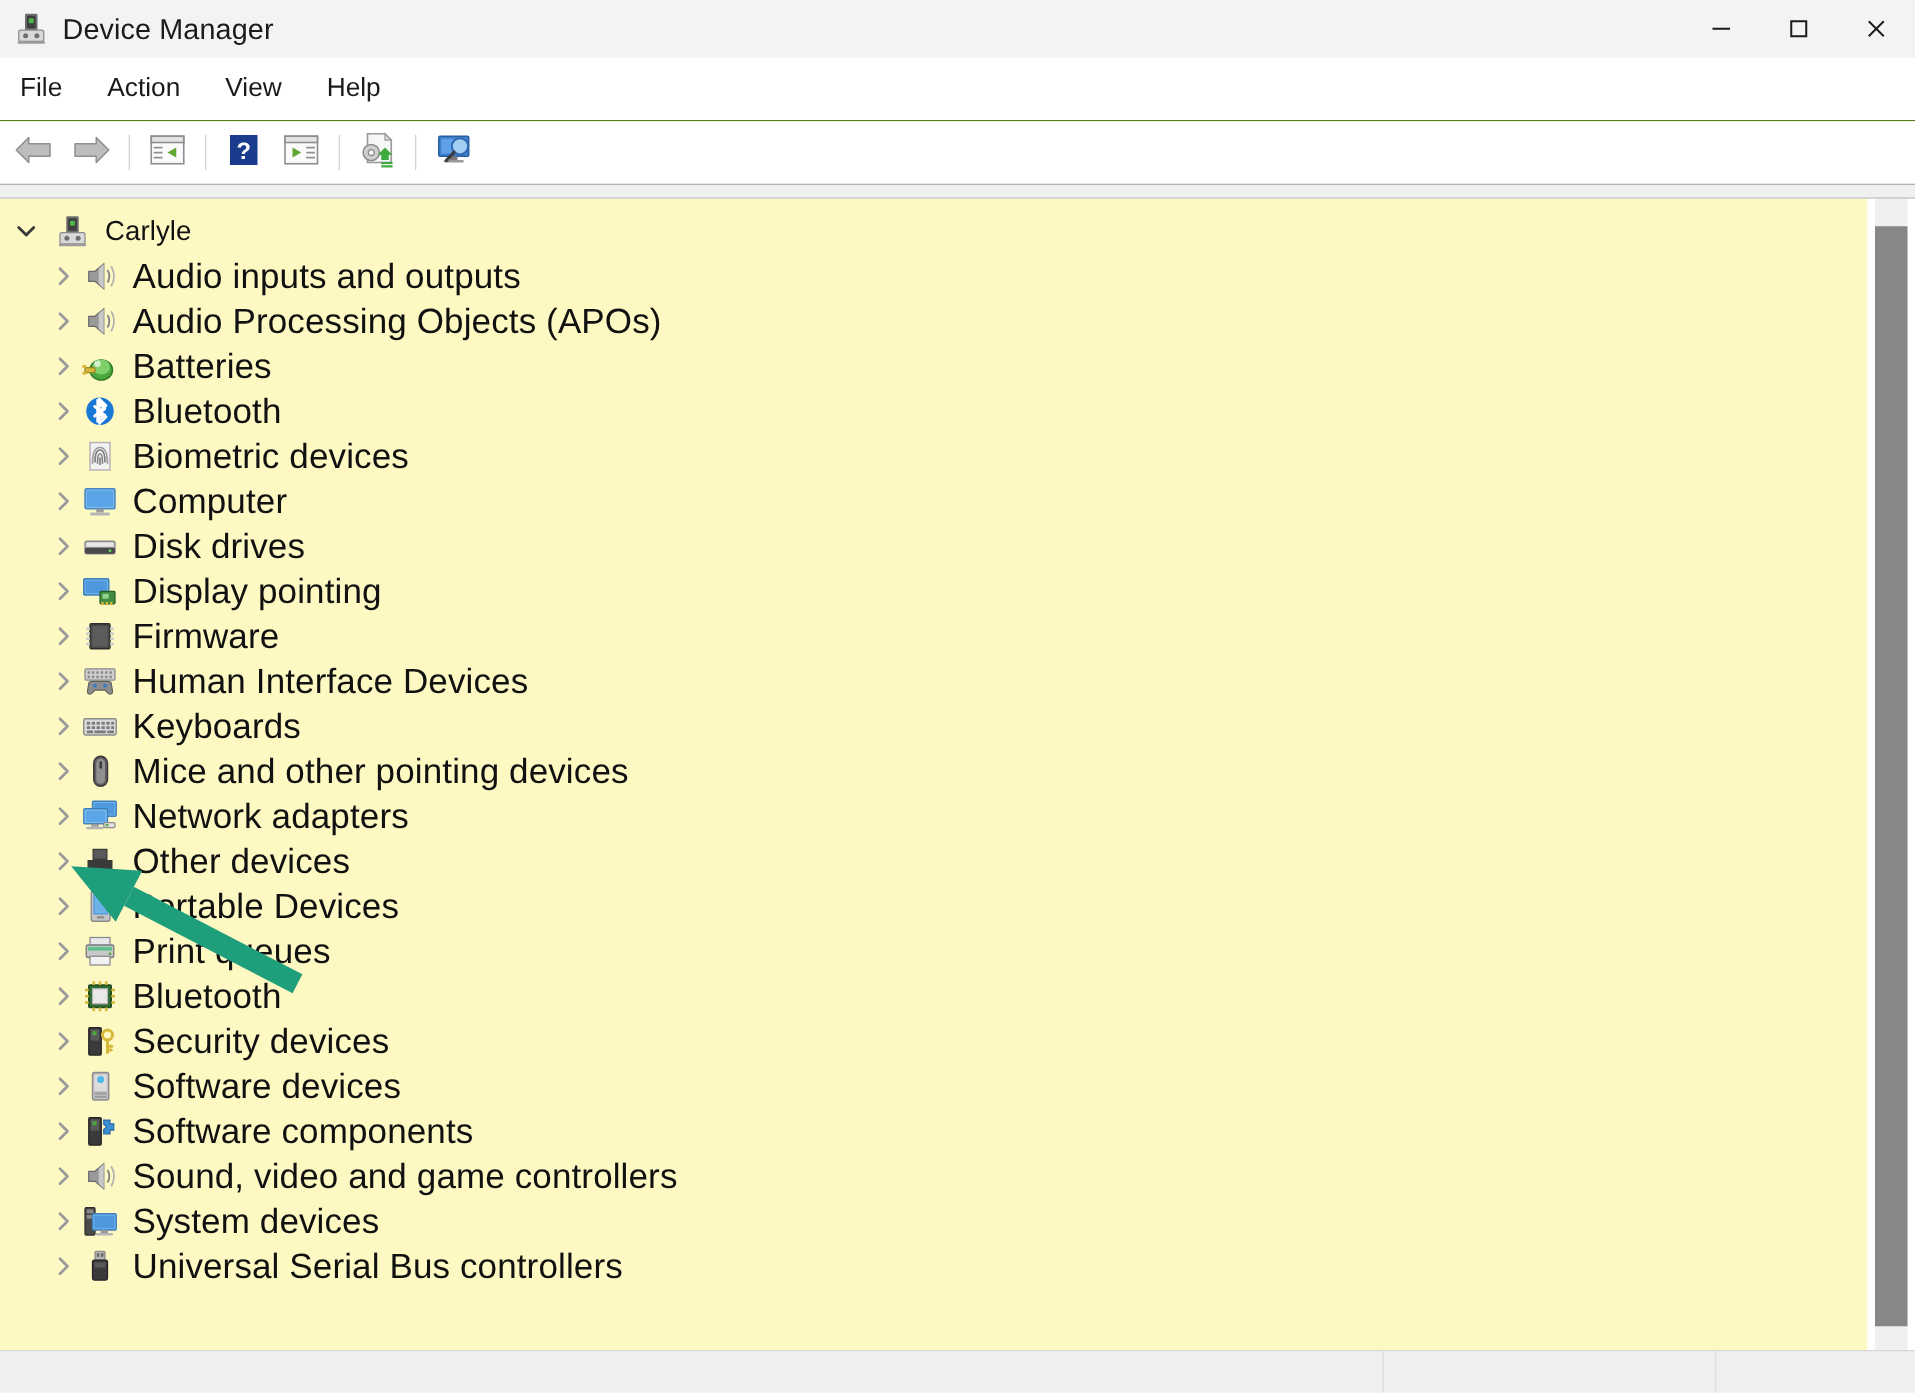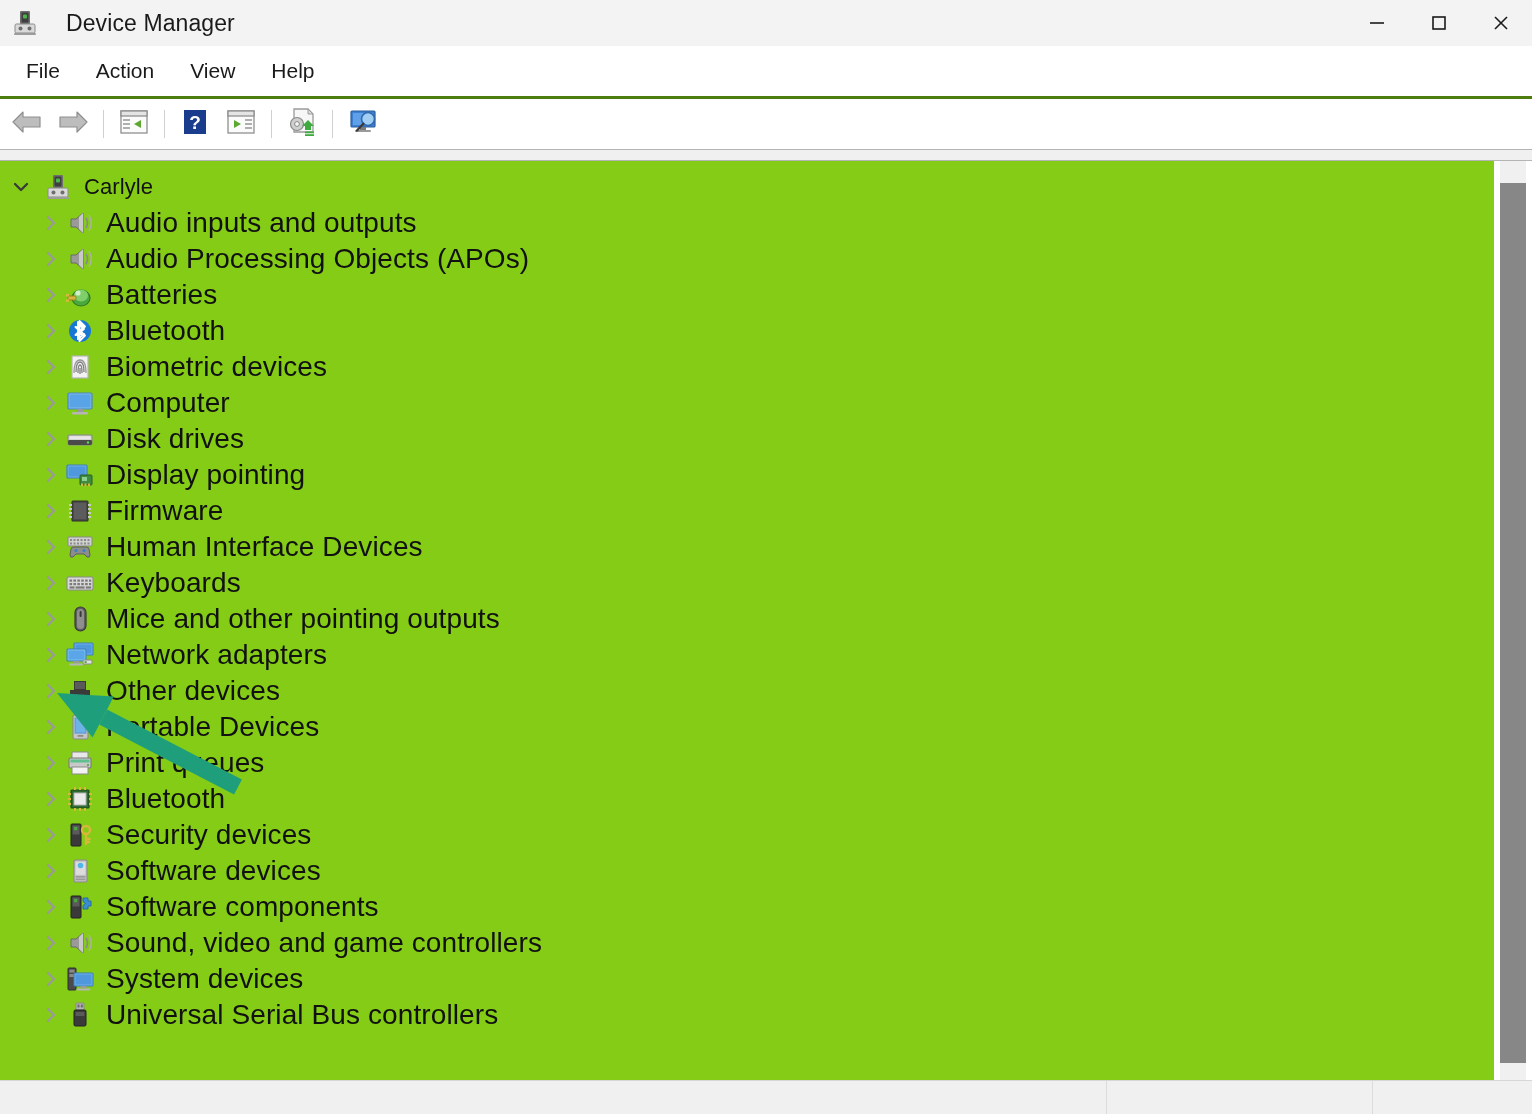--- a/index.html
+++ b/index.html
@@ -8,52 +8,52 @@
     background:#ffffff;
     font-family:"Liberation Sans","DejaVu Sans",sans-serif;
     overflow:hidden;
     -webkit-font-smoothing:antialiased;
   }
   .window{position:relative;width:1532px;height:1114px;background:#f3f3f3;display:flex;flex-direction:column;}
 
   
   .titlebar{
     height:46px;min-height:46px;background:#f3f3f3;
-    display:flex;align-items:center;position:relative;gap:16px;
+    display:flex;align-items:center;position:relative;
   }
   .title-icon{width:30px;height:30px;margin-left:10px;margin-right:10px;position:relative;flex:0 0 auto;}
   .title-text{font-size:23px;color:#1a1a1a;letter-spacing:.1px;}
   .win-controls{position:absolute;right:0;top:0;height:46px;display:flex;}
   .win-btn{width:62px;height:46px;display:flex;align-items:center;justify-content:center;cursor:default;}
   .win-btn svg{display:block;}
 
   
   .menubar{
     height:50px;min-height:50px;background:#ffffff;
-    display:flex;align-items:center;padding-left:10px;
-    border-bottom:3px solid #4d7c0f;
+    display:flex;align-items:center;
+    border-bottom:1px solid #4d7c0f;
   }
   .menu-item{
     font-size:21px;color:#1a1a1a;padding:4px 16px;margin-right:4px;cursor:default;border-radius:3px;
   }
 
   
   .toolbar{
     height:50px;min-height:50px;background:#ffffff;
     display:flex;align-items:center;padding-left:4px;
   }
   .tb-btn{width:46px;height:42px;display:flex;align-items:center;justify-content:center;cursor:default;border-radius:3px;}
   .tb-sep{width:1px;height:28px;background:#d0d0d0;margin:0 7px;}
 
   
   .band{height:12px;min-height:12px;background:#f0f0f0;border-top:1px solid #b4b4b4;border-bottom:1px solid #b4b4b4;box-sizing:border-box;}
 
   
   .treewrap{flex:1 1 auto;display:flex;background:#ffffff;position:relative;overflow:hidden;}
-  .tree{flex:1 1 auto;background:#84cc16;padding-top:8px;position:relative;overflow:hidden;}
+  .tree{flex:1 1 auto;background:#fef9c3;padding-top:8px;position:relative;overflow:hidden;}
   .row{height:36px;display:flex;align-items:center;cursor:default;position:relative;}
   .chev{width:26px;display:flex;align-items:center;justify-content:center;flex:0 0 auto;}
   .icon-cell{width:32px;height:32px;flex:0 0 auto;display:flex;align-items:center;justify-content:center;position:relative;}
   .label{font-size:28px;color:#111111;margin-left:10px;white-space:nowrap;letter-spacing:.1px;}
   .row.root .chev{width:42px;}
   .row.root .label{font-size:22px;}
   .row.child{padding-left:38px;}
 
   
   .vscroll{width:38px;flex:0 0 auto;background:#ffffff;position:relative;border-left:0;}
@@ -457,21 +457,21 @@
                 <path d="M7 4 L13 10 L7 16" fill="none" stroke="#9a9a9a" stroke-width="2.2" stroke-linecap="round" stroke-linejoin="round"></path>
               </svg>
             </div>
             <div class="icon-cell">
               <svg width="30" height="30" viewBox="0 0 30 30">
                 <rect x="10" y="3" width="11" height="24" rx="5.5" fill="#5e5e5e" stroke="#3a3a3a" stroke-width="1.2"></rect>
                 <rect x="12" y="5" width="7" height="20" rx="3.5" fill="#8f8f8f"></rect>
                 <rect x="14.6" y="7" width="2" height="6" rx="1" fill="#3a3a3a"></rect>
               </svg>
             </div>
-            <div class="label">Mice and other pointing outputs</div>
+            <div class="label">Mice and other pointing devices</div>
           </div>
           <div class="row child">
             <div class="chev">
               <svg width="20" height="20" viewBox="0 0 20 20">
                 <path d="M7 4 L13 10 L7 16" fill="none" stroke="#9a9a9a" stroke-width="2.2" stroke-linecap="round" stroke-linejoin="round"></path>
               </svg>
             </div>
             <div class="icon-cell">
               <svg width="30" height="30" viewBox="0 0 30 30">
                 <rect x="9" y="3" width="19" height="12" rx="1" fill="#6fb2e8" stroke="#3f7fbc" stroke-width="1.1"></rect>

